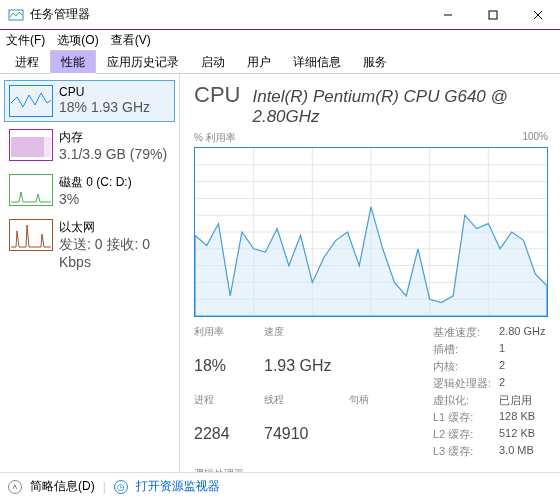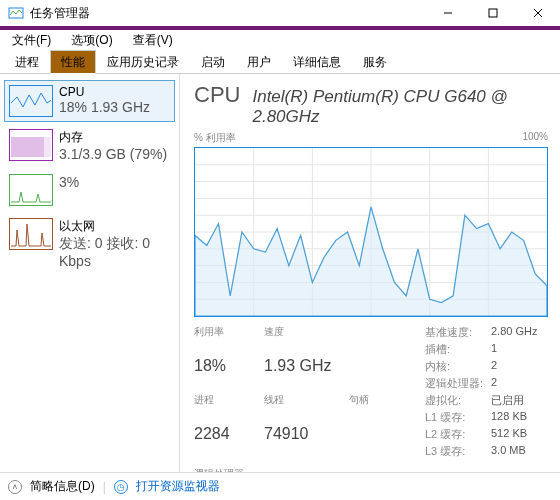--- a/index.html
+++ b/index.html
@@ -1,47 +1,47 @@
 <!DOCTYPE html>
 <html><head>
 <meta charset="utf-8">
 <style>
 * { margin:0; padding:0; box-sizing:border-box; font-family:"Microsoft YaHei","Segoe UI",sans-serif; }
 body { background:#fff; width:560px; height:500px; overflow:hidden; font-size:12px; color:#000; }
-.titlebar { height:30px; display:flex; align-items:center; padding-left:8px; border-bottom:4px solid #701a75; }
+.titlebar { height:30px; display:flex; align-items:center; padding-left:8px; border-bottom:1px solid #701a75; }
 .titlebar .app-icon { width:16px; height:16px; margin-right:6px; }
 .titlebar .title { flex:1; font-size:12px; }
 .winbtns { display:flex; height:100%; }
 .winbtn { width:45px; display:flex; align-items:center; justify-content:center; }
 .winbtn svg { stroke:#000; stroke-width:1; fill:none; }
-.menubar { height:20px; display:flex; align-items:center; padding-left:6px; gap:8px; }
+.menubar { height:20px; display:flex; align-items:center; gap:0; }
 .menubar span { padding:2px 6px; font-size:12px; }
 .tabs { height:24px; display:flex; align-items:flex-end; border-bottom:1px solid #ccc; padding-left:4px; gap:0; }
 .tab { padding:3px 10px 2px; font-size:12px; border:1px solid transparent; position:relative; top:1px; cursor:default; }
-.tab.active { border:1px solid #ccc; border-bottom:1px solid #fff; background:#a16207; }
+.tab.active { border:1px solid #ccc; border-bottom:1px solid #fff; background:#c4b5fd; }
 .content { display:flex; height:calc(500px - 30px - 20px - 24px - 28px); }
 .sidepanel { width:180px; border-right:1px solid #ddd; padding:6px 0 0 4px; overflow:hidden; }
 .card { display:flex; align-items:flex-start; padding:4px 4px; margin:0 4px 2px 0; border:1px solid transparent; gap:6px; }
 .card.active { border:1px solid #5aa6d8; background:#eaf3fb; }
 .thumb { width:44px; height:32px; border:1px solid; display:flex; align-items:flex-end; padding:1px; }
 .thumb.cpu { border-color:#1e88e5; }
 .thumb.mem { border-color:#9c27b0; }
 .thumb.disk { border-color:#4caf50; }
 .thumb.eth { border-color:#a0522d; }
 .card-text .t1 { font-size:12px; }
 .card-text .t2 { font-size:14px; color:#555; }
 .main { flex:1; padding:8px 12px 4px 14px; overflow:hidden; }
 .mh { display:flex; align-items:baseline; gap:12px; margin-bottom:4px; }
 .mh .big { font-size:22px; font-weight:400; color:#555; }
 .mh .desc { font-size:17px; color:#444;font-style:italic; }
 .axis { display:flex; justify-content:space-between; font-size:10px; color:#888; margin:2px 0; }
 .chart { height:170px; border:1px solid #1e88e5; position:relative; background:#fff; }
 .chart .grid line { stroke:#e6e6e6; stroke-width:1; }
 .chart .series { stroke:#4a9fd8; stroke-width:1.2; fill:#d6eaf8; fill-opacity:.55; }
-.stats { display:flex; gap:16px; margin-top:8px; }
+.stats { display:flex; gap:24px; margin-top:8px; }
 .col1 { display:grid; grid-template-columns:70px 85px 60px; row-gap:2px; }
 .lbl { font-size:10px; color:#888; }
 .val { font-size:16px; color:#444; }
 .col2 { display:grid; grid-template-columns:60px 60px; row-gap:2px; column-gap:6px; font-size:11px; color:#555; }
 .col2 .k { color:#888; }
 .uptime { margin-top:8px; }
 .uptime .lbl { font-size:10px; color:#888; }
 .footer { height:28px; border-top:1px solid #ddd; display:flex; align-items:center; padding:0 8px; gap:8px; font-size:12px; }
 .footer .circ { width:14px; height:14px; border:1px solid #888; border-radius:50%; display:flex; align-items:center; justify-content:center; font-size:9px; color:#666;}
 .footer .link { color:#0066cc; }
@@ -117,20 +117,21 @@
           <div class="t2">3.1/3.9 GB (79%)</div>
         </div>
     </div>
     <div class="card">
       <div class="thumb disk">
           <svg width="42" height="30">
             <polyline points="0,28 8,28 10,18 12,28 25,28 27,20 29,28 42,28" fill="none" stroke="#4caf50"></polyline>
           </svg>
         </div>
       <div class="card-text">
+          <div class="t1">磁盘 0 (C: D:)</div>
           <div class="t2">3%</div>
         </div>
     </div>
     <div class="card">
       <div class="thumb eth">
           <svg width="42" height="30">
             <polyline points="0,28 5,28 6,12 8,28 15,28 16,6 18,28 30,28 31,15 33,28 42,28" fill="none" stroke="#a0522d"></polyline>
           </svg>
         </div>
       <div class="card-text">

